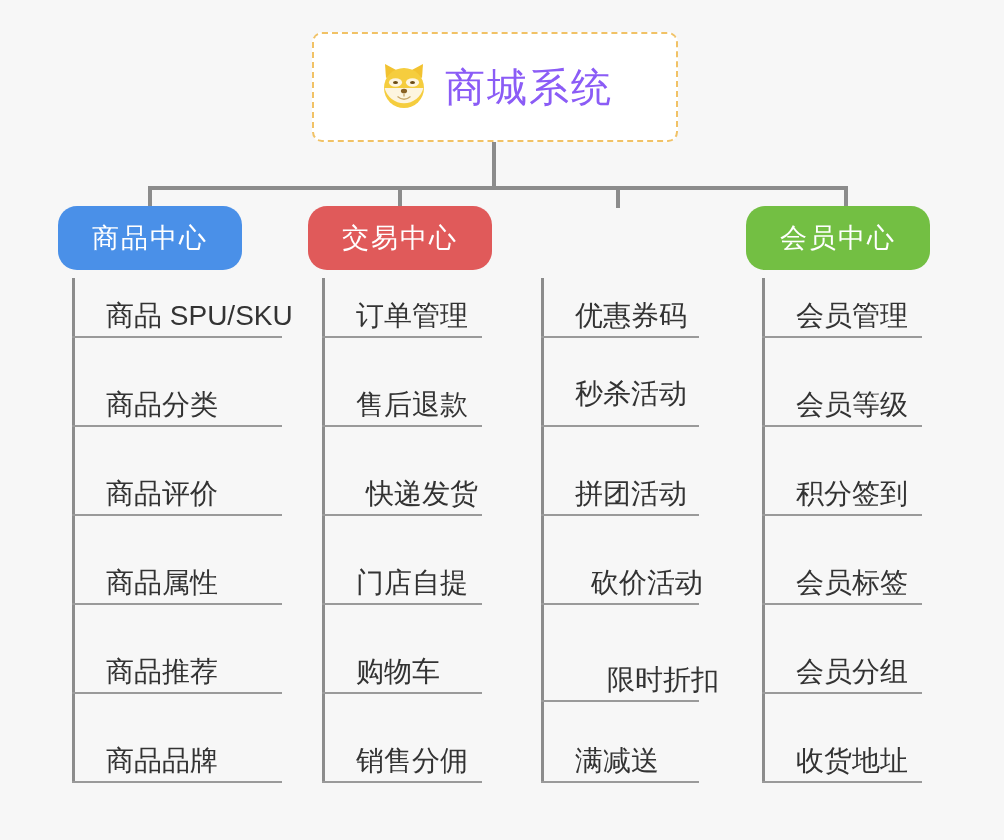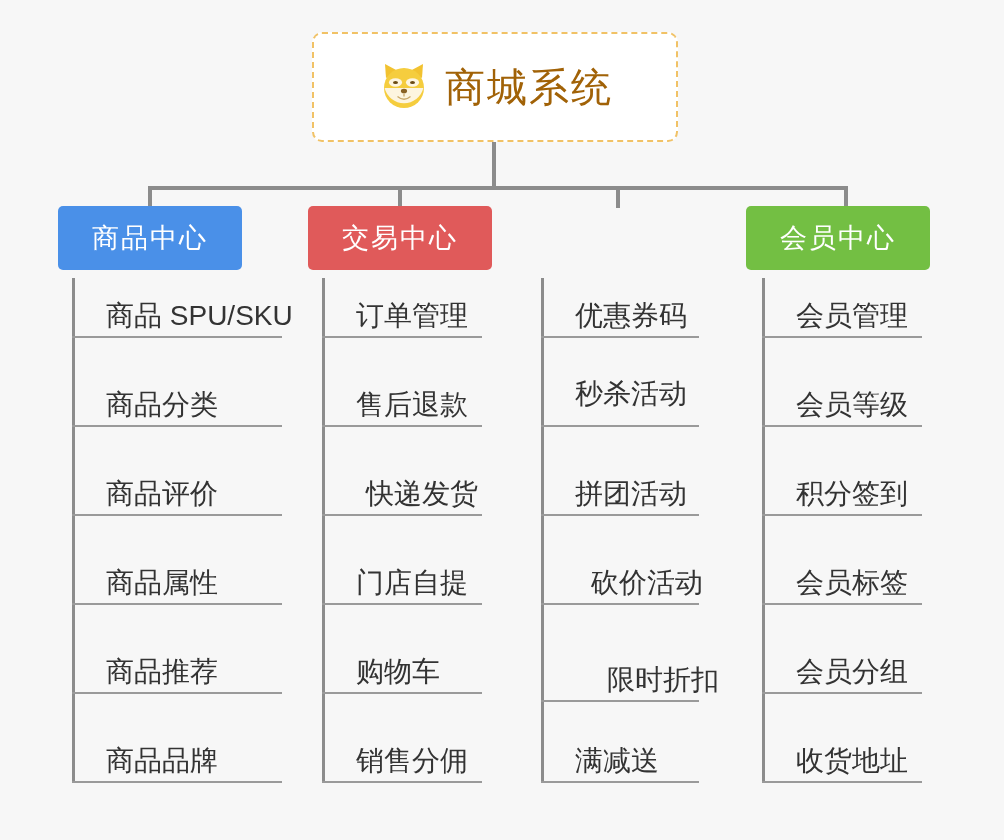--- a/index.html
+++ b/index.html
@@ -30,21 +30,21 @@
 
   
   .conn{position:absolute;background:#8c8c8c;}
   .conn-v-root{left:492px;top:142px;width:4px;height:47px;}
   .conn-h-bus{left:148px;top:186px;width:700px;height:4px;}
   .drop{position:absolute;background:#8c8c8c;width:4px;top:186px;height:22px;}
 
   
   .cat-head{
     position:absolute;top:206px;height:64px;
-    border-radius:5px;
+    border-radius:19px;
     display:flex;align-items:center;justify-content:center;
     color:#ffffff;font-size:27px;letter-spacing:2px;
     box-sizing:border-box;white-space:nowrap;
   }
 
   
   .leaf-col{position:absolute;top:278px;}
   .rail{
     position:absolute;left:0;top:0;width:3px;background:#8c8c8c;
   }
@@ -81,21 +81,21 @@
 
         <ellipse cx="18.5" cy="22.6" rx="2.5" ry="1.5" fill="#6b4b14"></ellipse>
         <ellipse cx="35.5" cy="22.6" rx="2.5" ry="1.5" fill="#6b4b14"></ellipse>
 
         <ellipse cx="27" cy="31" rx="3.1" ry="2.3" fill="#8a6326"></ellipse>
 
         <path d="M27 33.6 L27 36.5" stroke="#c9a86a" stroke-width="1.3" fill="none"></path>
         <path d="M20.5 36.5 Q27 42 33.5 36.5" stroke="#c9a86a" stroke-width="1.3" fill="none"></path>
       </svg>
     </span>
-    <span class="root-title" style="color: #a16207;">商城系统</span>
+    <span class="root-title" style="color: #8b5cf6;">商城系统</span>
   </div>
 
   <div class="conn conn-v-root" style="background: rgb(140, 140, 140);"></div>
   <div class="conn conn-h-bus" style="background: rgb(140, 140, 140);"></div>
   <div class="drop" style="left: 148px; background: rgb(140, 140, 140);"></div>
   <div class="drop" style="left: 398px; background: rgb(140, 140, 140);"></div>
   <div class="drop" style="left: 616px; background: rgb(140, 140, 140);"></div>
   <div class="drop" style="left: 844px; background: rgb(140, 140, 140);"></div>
 
   <div class="cat-head" style="left: 58px; width: 184px; background: rgb(74, 144, 232);">

